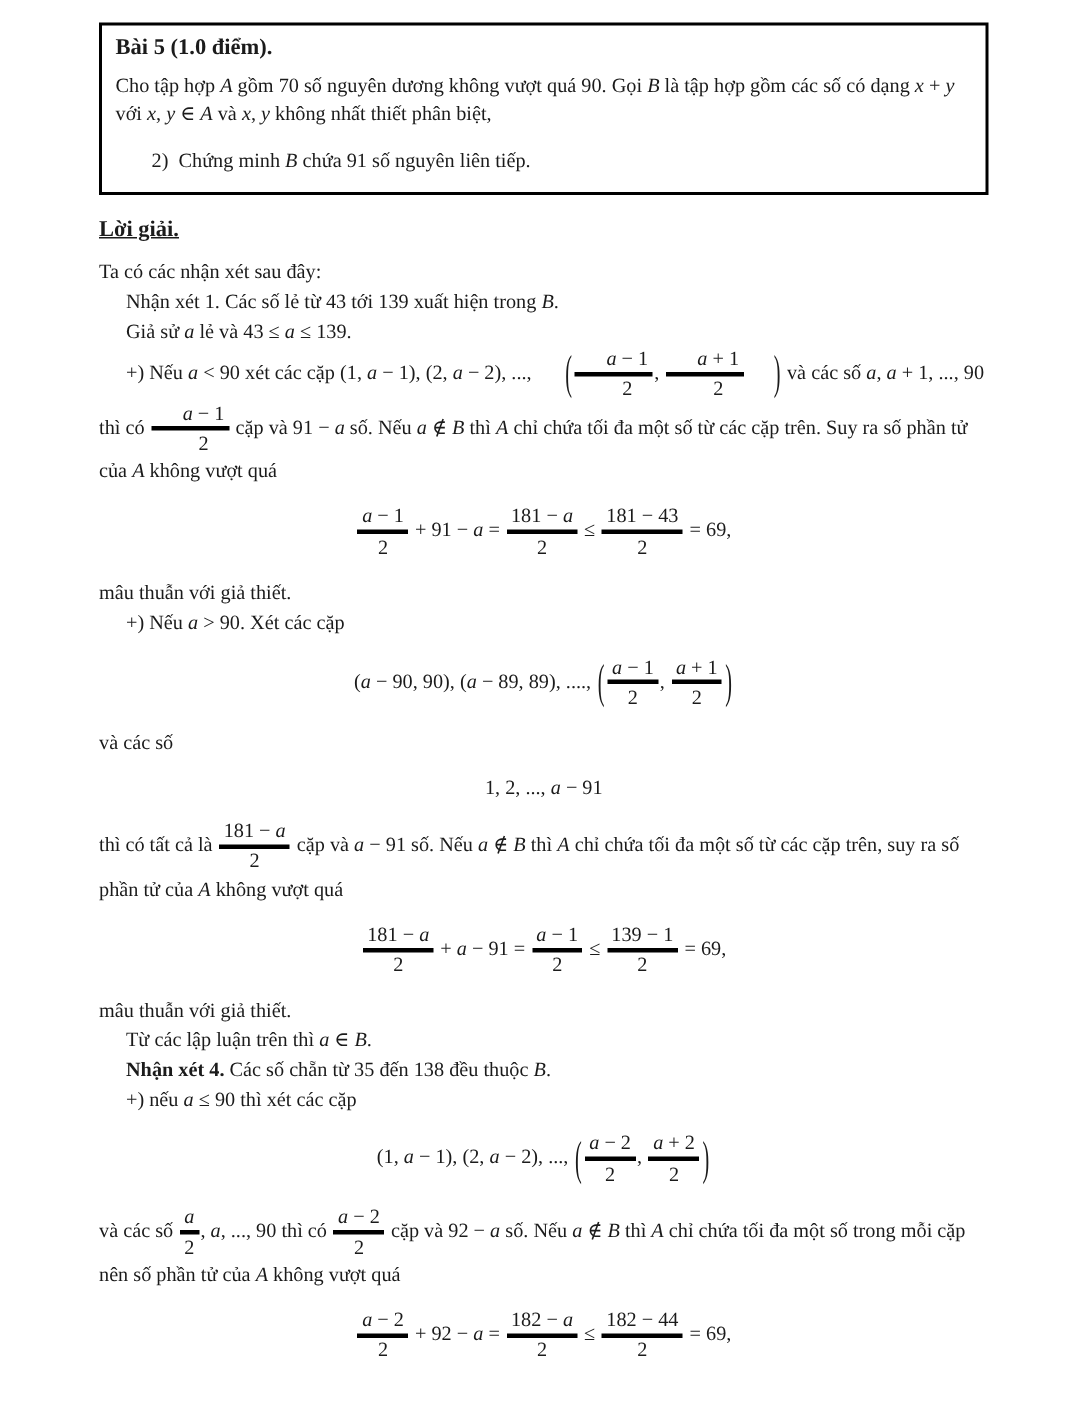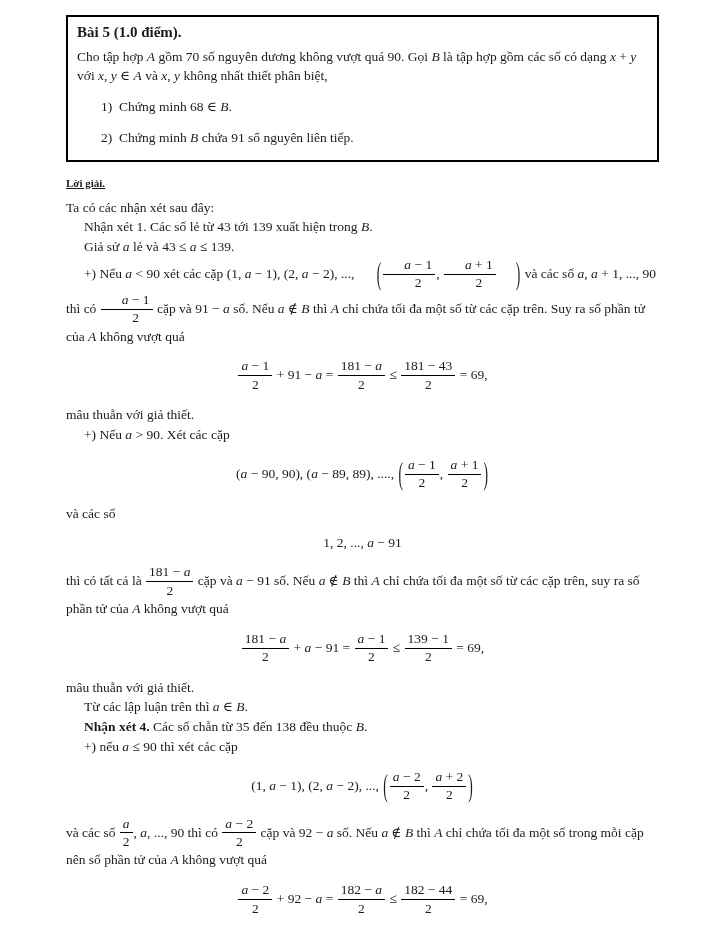--- a/index.html
+++ b/index.html
@@ -10,49 +10,48 @@
   }
   .page{box-sizing:border-box;width:717px;height:940px;padding:15px 58px 0 66px;}
 
   
   .problem-box{border:2.5px solid #000;padding:5px 10px 12px 9px;box-sizing:border-box;}
   .pb-title{font-weight:bold;font-size:15px;margin:2px 0 6px 0;}
   .pb-intro{line-height:1.42;}
   .pb-item{margin:12px 0 0 24px;line-height:1.42;}
 
   
-  .heading{font-weight:bold;font-size:11px;margin:15px 0 9px 0;text-decoration:underline;}
+  .heading{font-weight:bold;font-size:15px;margin:15px 0 9px 0;text-decoration:underline;}
   .para{margin:0;line-height:1.46;}
   .para.indent{text-indent:18px;}
   .display{text-align:center;margin:12px 0;line-height:1.25;}
 
   
   .math-run i, .frac i{font-style:italic;}
   .frac{
     display:inline-block;vertical-align:middle;text-align:center;
     line-height:1.22;padding:0 1px;
   }
-  .frac .num{display:block;padding:0 3px 0.5px 3px;border-bottom:1px solid #000000;}
+  .frac .num{display:block;padding:0 3px 0.5px 3px;border-bottom:3px solid #000000;}
   .frac .den{display:block;padding:0.5px 3px 0 3px;}
   .bigp{
     display:inline-block;vertical-align:middle;
     transform:scaleY(2.35);transform-origin:50% 50%;
     line-height:1;padding:0 1px;font-weight:300;
   }
 </style>
 </head>
 <body>
 
 <div class="page">
 
   <div class="problem-box">
     <div class="pb-title">Bài 5 (1.0 điểm).</div>
     <div class="pb-intro"><span>Cho tập hợp </span><span class="math-run"><i>A</i></span><span> gồm 70 số nguyên dương không vượt quá 90. Gọi </span><span class="math-run"><i>B</i></span><span> là tập hợp gồm các số có dạng </span><span class="math-run"><i>x</i> + <i>y</i></span><span> với </span><span class="math-run"><i>x</i>, <i>y</i> ∈ <i>A</i></span><span> và </span><span class="math-run"><i>x</i>, <i>y</i></span><span> không nhất thiết phân biệt,</span></div>
     <div>
-        <div class="pb-item"><span>1)&nbsp; Chứng minh </span><span class="math-run">68 ∈ <i>B</i></span><span>.</span></div>
         <div class="pb-item"><span>2)&nbsp; Chứng minh </span><span class="math-run"><i>B</i></span><span> chứa 91 số nguyên liên tiếp.</span></div>
       </div>
   </div>
 
   <div class="heading">Lời giải.</div>
 
   <div>
       <div class="para"><span>Ta có các nhận xét sau đây:</span></div>
       <div class="para indent"><span style="font-weight: normal;">Nhận xét 1.</span><span> Các số lẻ từ 43 tới 139 xuất hiện trong </span><span class="math-run"><i>B</i></span><span>.</span></div>
       <div class="para indent"><span>Giả sử </span><span class="math-run"><i>a</i></span><span> lẻ và </span><span class="math-run">43 ≤ <i>a</i> ≤ 139</span><span>.</span></div>

